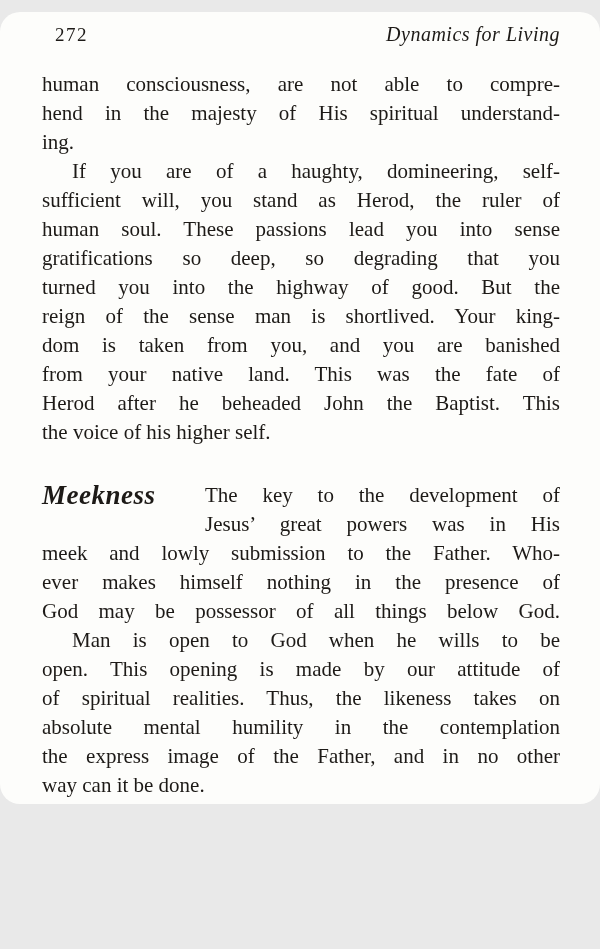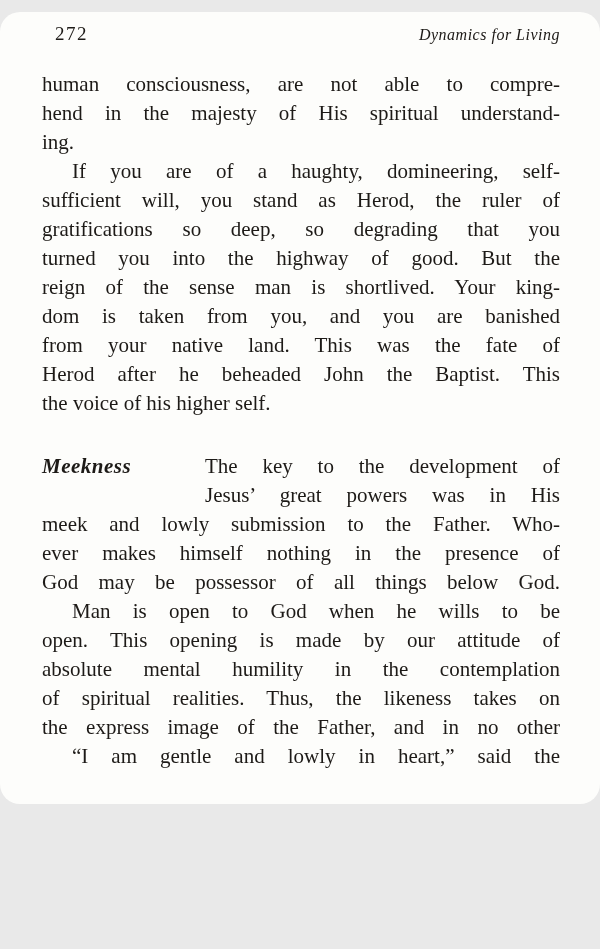--- a/index.html
+++ b/index.html
@@ -22,21 +22,21 @@
     display: flex;
     justify-content: space-between;
     align-items: baseline;
   }
   .page-number {
     font-size: 19px;
     letter-spacing: 1.5px;
   }
   .running-title {
     font-style: italic;
-    font-size: 16px;
+    font-size: 20px;
     letter-spacing: 0.5px;
   }
   .text-column {
     position: absolute;
     left: 42px;
     top: 58px;
     width: 518px;
   }
   .line {
     font-size: 21px;
@@ -47,21 +47,21 @@
     text-align-last: justify;
   }
   .line.first-indent { text-indent: 30px; }
   .block.sidehead { position: relative; }
   .sidehead-label {
     position: absolute;
     left: 0;
     top: 0;
     font-style: italic;
     font-weight: bold;
-    font-size: 21px;
+    font-size: 27px;
     line-height: 29px;
     letter-spacing: 0.5px;
   }
   .line.hang { margin-left: 163px; }
   .spacer { height: 34px; }
 </style>
 </head>
 <body>
 
 <div class="page" style="background: rgb(253, 253, 251); color: rgb(29, 26, 23);">
@@ -71,41 +71,43 @@
   </div>
   <div class="text-column">
       <div class="block para">
         <div class="line just">human consciousness, are not able to compre-</div>
         <div class="line just">hend in the majesty of His spiritual understand-</div>
         <div class="line">ing.</div>
       </div>
       <div class="block para">
         <div class="line just first-indent">If you are of a haughty, domineering, self-</div>
         <div class="line just">sufficient will, you stand as Herod, the ruler of</div>
+        <div class="line just">human soul. These passions lead you into sense</div>
         <div class="line just">gratifications so deep, so degrading that you</div>
         <div class="line just">turned you into the highway of good. But the</div>
         <div class="line just">reign of the sense man is shortlived. Your king-</div>
         <div class="line just">dom is taken from you, and you are banished</div>
         <div class="line just">from your native land. This was the fate of</div>
         <div class="line just">Herod after he beheaded John the Baptist. This</div>
         <div class="line">the voice of his higher self.</div>
       </div>
       <div class="spacer"></div>
       <div class="block sidehead">
         <span class="sidehead-label">Meekness</span>
         <div class="line just hang">The key to the development of</div>
         <div class="line just hang">Jesus’ great powers was in His</div>
         <div class="line just">meek and lowly submission to the Father. Who-</div>
         <div class="line just">ever makes himself nothing in the presence of</div>
         <div class="line just">God may be possessor of all things below God.</div>
       </div>
       <div class="block para">
         <div class="line just first-indent">Man is open to God when he wills to be</div>
         <div class="line just">open. This opening is made by our attitude of</div>
+        <div class="line just">of spiritual realities. Thus, the likeness takes on</div>
         <div class="line just">absolute mental humility in the contemplation</div>
-        <div class="line just">of spiritual realities. Thus, the likeness takes on</div>
         <div class="line just">the express image of the Father, and in no other</div>
+        <div class="line">way can it be done.</div>
       </div>
       <div class="block para">
         <div class="line just first-indent">“I am gentle and lowly in heart,” said the</div>
       </div>
     </div>
 </div>
 
 </body></html>

